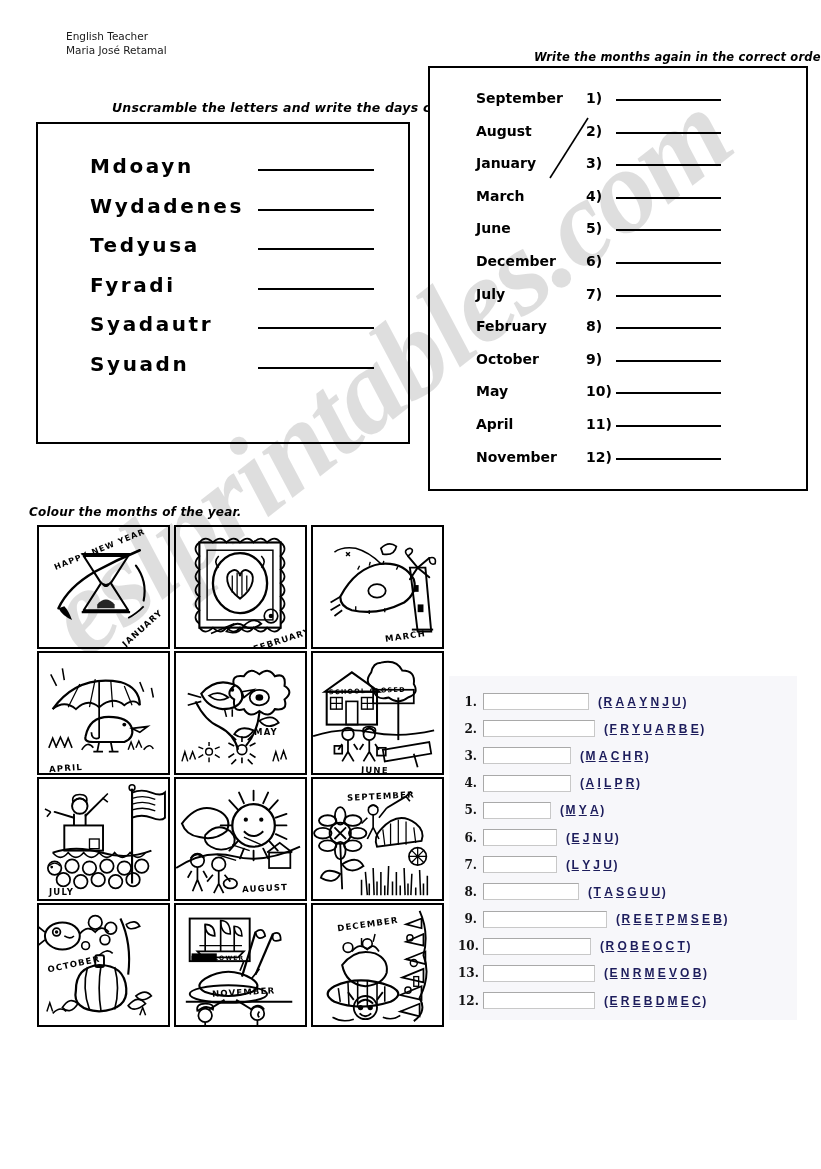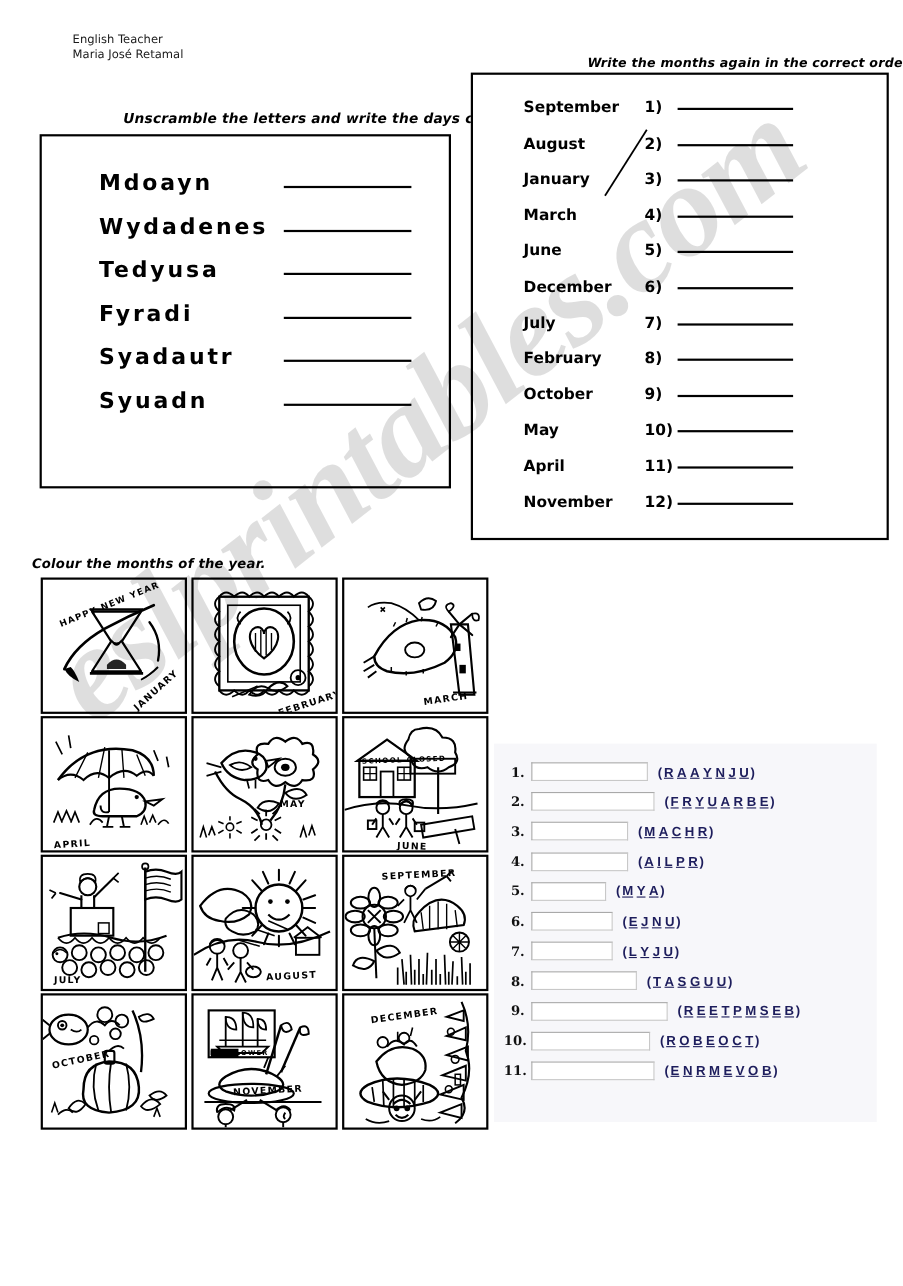--- a/index.html
+++ b/index.html
@@ -751,21 +751,26 @@
       <span class="ex-num">9.</span>
       <input class="ex-input" type="text" style="width: 124px;">
       <span class="ex-letters"><span class="paren">(</span><span class="ltr">R</span><span class="ltr">E</span><span class="ltr">E</span><span class="ltr">T</span><span class="ltr">P</span><span class="ltr">M</span><span class="ltr">S</span><span class="ltr">E</span><span class="ltr">B</span><span class="paren">)</span></span>
     </div>
     <div class="ex-row">
       <span class="ex-num">10.</span>
       <input class="ex-input" type="text" style="width: 108px;">
       <span class="ex-letters"><span class="paren">(</span><span class="ltr">R</span><span class="ltr">O</span><span class="ltr">B</span><span class="ltr">E</span><span class="ltr">O</span><span class="ltr">C</span><span class="ltr">T</span><span class="paren">)</span></span>
     </div>
     <div class="ex-row">
-      <span class="ex-num">11.</span>
+      <span class="ex-num">13.</span>
       <input class="ex-input" type="text" style="width: 112px;">
       <span class="ex-letters"><span class="paren">(</span><span class="ltr">E</span><span class="ltr">N</span><span class="ltr">R</span><span class="ltr">M</span><span class="ltr">E</span><span class="ltr">V</span><span class="ltr">O</span><span class="ltr">B</span><span class="paren">)</span></span>
+    </div>
+    <div class="ex-row">
+      <span class="ex-num">12.</span>
+      <input class="ex-input" type="text" style="width: 112px;">
+      <span class="ex-letters"><span class="paren">(</span><span class="ltr">E</span><span class="ltr">R</span><span class="ltr">E</span><span class="ltr">B</span><span class="ltr">D</span><span class="ltr">M</span><span class="ltr">E</span><span class="ltr">C</span><span class="paren">)</span></span>
     </div>
   </div>
 
 <div id="watermark">
   <div class="wm-text">eslprintables.com</div>
 </div>
 
 </body></html>

